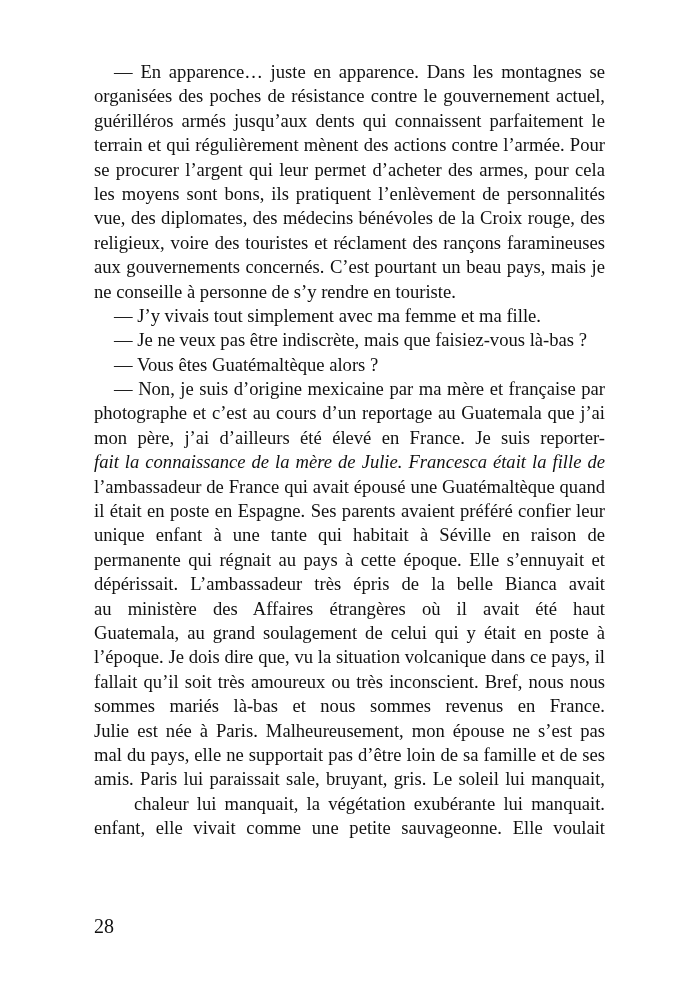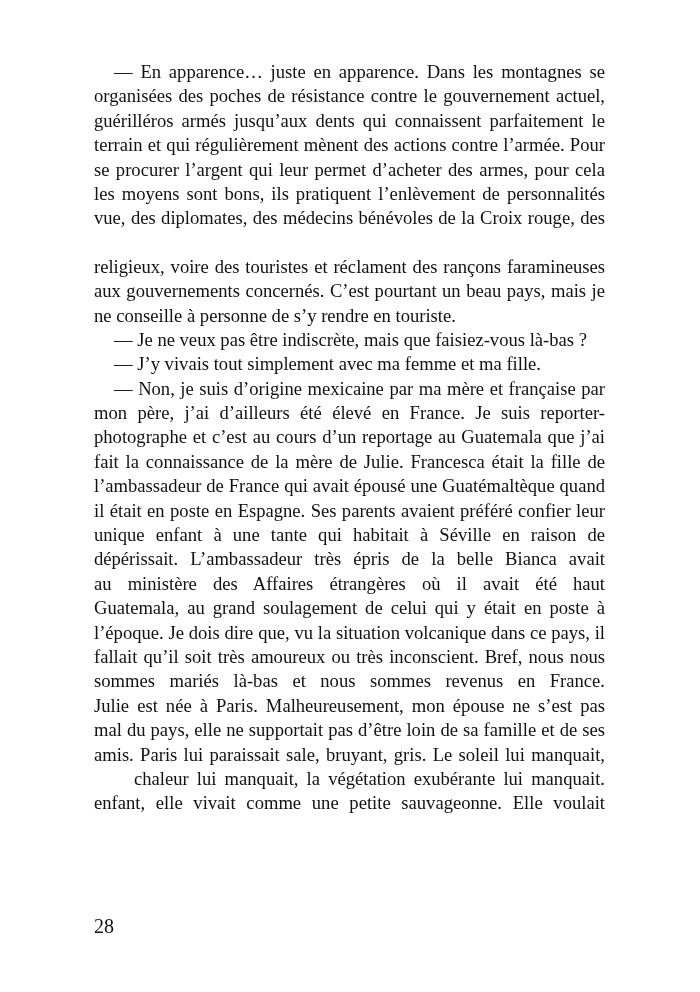--- a/index.html
+++ b/index.html
@@ -47,32 +47,34 @@
 <body>
 
 <div class="page" id="page-body">
     <div class="line indent" style="white-space: normal; overflow: hidden;">— En apparence… juste en apparence. Dans les montagnes se sont</div>
     <div class="line" style="white-space: normal; overflow: hidden;">organisées des poches de résistance contre le gouvernement actuel, des</div>
     <div class="line" style="white-space: normal; overflow: hidden;">guérilléros armés jusqu’aux dents qui connaissent parfaitement le</div>
     <div class="line" style="white-space: normal; overflow: hidden;">terrain et qui régulièrement mènent des actions contre l’armée. Pour</div>
     <div class="line" style="white-space: normal; overflow: hidden;">se procurer l’argent qui leur permet d’acheter des armes, pour cela tous</div>
     <div class="line" style="white-space: normal; overflow: hidden;">les moyens sont bons, ils pratiquent l’enlèvement de personnalités en</div>
     <div class="line" style="white-space: normal; overflow: hidden;">vue, des diplomates, des médecins bénévoles de la Croix rouge, des</div>
-    <div class="line" style="white-space: normal; overflow: hidden; margin-top: 24px;">religieux, voire des touristes et réclament des rançons faramineuses</div>
+    <div class="line" style="white-space: normal; overflow: hidden;">religieux, voire des touristes et réclament des rançons faramineuses</div>
     <div class="line" style="white-space: normal; overflow: hidden;">aux gouvernements concernés. C’est pourtant un beau pays, mais je</div>
     <div class="line last" style="white-space: normal; overflow: hidden;">ne conseille à personne de s’y rendre en touriste.</div>
+    <div class="line indent last" style="white-space: normal; overflow: hidden;">— J’y vivais tout simplement avec ma femme et ma fille.</div>
     <div class="line indent last" style="white-space: normal; overflow: hidden;">— Je ne veux pas être indiscrète, mais que faisiez-vous là-bas ?</div>
-    <div class="line indent last" style="white-space: normal; overflow: hidden;">— J’y vivais tout simplement avec ma femme et ma fille.</div>
+    <div class="line indent last" style="white-space: normal; overflow: hidden;">— Vous êtes Guatémaltèque alors ?</div>
     <div class="line indent" style="white-space: normal; overflow: hidden;">— Non, je suis d’origine mexicaine par ma mère et française par</div>
+    <div class="line" style="white-space: normal; overflow: hidden;">photographe et c’est au cours d’un reportage au Guatemala que j’ai</div>
     <div class="line" style="white-space: normal; overflow: hidden;">mon père, j’ai d’ailleurs été élevé en France. Je suis reporter-</div>
-    <div class="line" style="white-space: normal; overflow: hidden;">photographe et c’est au cours d’un reportage au Guatemala que j’ai</div>
-    <div class="line" style="white-space: normal; overflow: hidden;">fait la connaissance de la mère de Julie. Francesca était la fille de</div>
+    <div class="line" style="white-space: normal; overflow: hidden; font-style: italic;">fait la connaissance de la mère de Julie. Francesca était la fille de</div>
     <div class="line" style="white-space: normal; overflow: hidden;">l’ambassadeur de France qui avait épousé une Guatémaltèque quand</div>
     <div class="line" style="white-space: normal; overflow: hidden;">il était en poste en Espagne. Ses parents avaient préféré confier leur</div>
     <div class="line" style="white-space: normal; overflow: hidden;">unique enfant à une tante qui habitait à Séville en raison de l’insécurité</div>
+    <div class="line" style="white-space: normal; overflow: hidden;">permanente qui régnait au pays à cette époque. Elle s’ennuyait et</div>
     <div class="line" style="white-space: normal; overflow: hidden;">dépérissait. L’ambassadeur très épris de la belle Bianca avait demandé</div>
     <div class="line" style="white-space: normal; overflow: hidden;">au ministère des Affaires étrangères où il avait été haut fonctionnaire</div>
     <div class="line" style="white-space: normal; overflow: hidden;">Guatemala, au grand soulagement de celui qui y était en poste à</div>
     <div class="line" style="white-space: normal; overflow: hidden;">l’époque. Je dois dire que, vu la situation volcanique dans ce pays, il</div>
     <div class="line" style="white-space: normal; overflow: hidden;">fallait qu’il soit très amoureux ou très inconscient. Bref, nous nous</div>
     <div class="line" style="white-space: normal; overflow: hidden;">sommes mariés là-bas et nous sommes revenus en France. D’ailleurs,</div>
     <div class="line" style="white-space: normal; overflow: hidden;">Julie est née à Paris. Malheureusement, mon épouse ne s’est pas</div>
     <div class="line" style="white-space: normal; overflow: hidden;">mal du pays, elle ne supportait pas d’être loin de sa famille et de ses</div>
     <div class="line" style="white-space: normal; overflow: hidden;">amis. Paris lui paraissait sale, bruyant, gris. Le soleil lui manquait, la</div>
     <div class="line" style="white-space: normal; overflow: hidden; margin-left: 40px;">chaleur lui manquait, la végétation exubérante lui manquait. Là-bas,</div>

